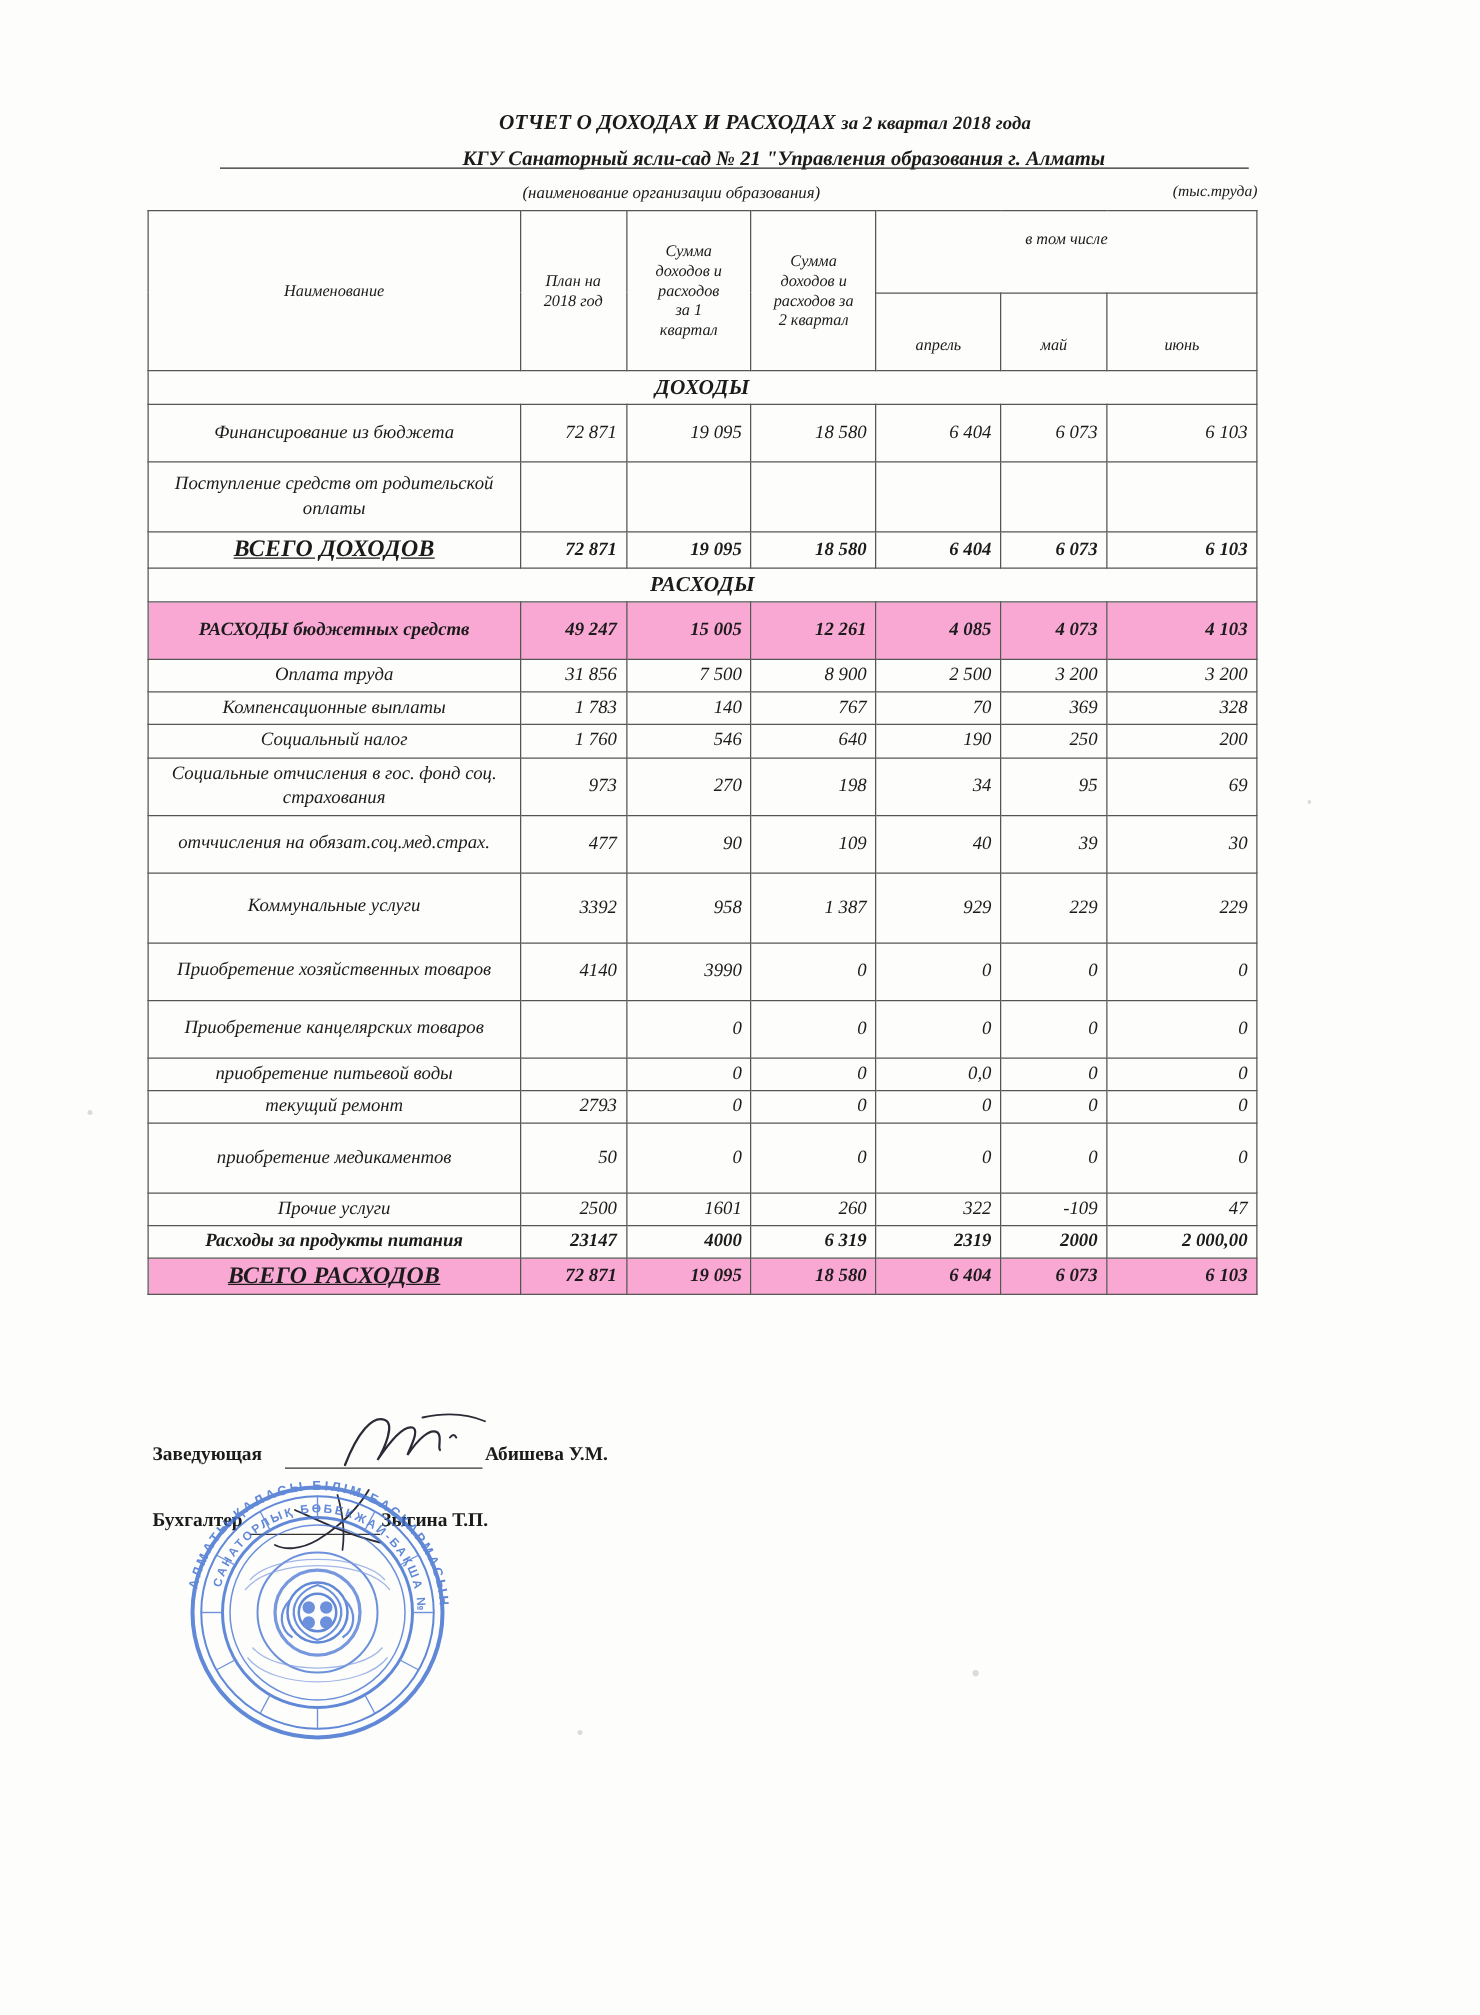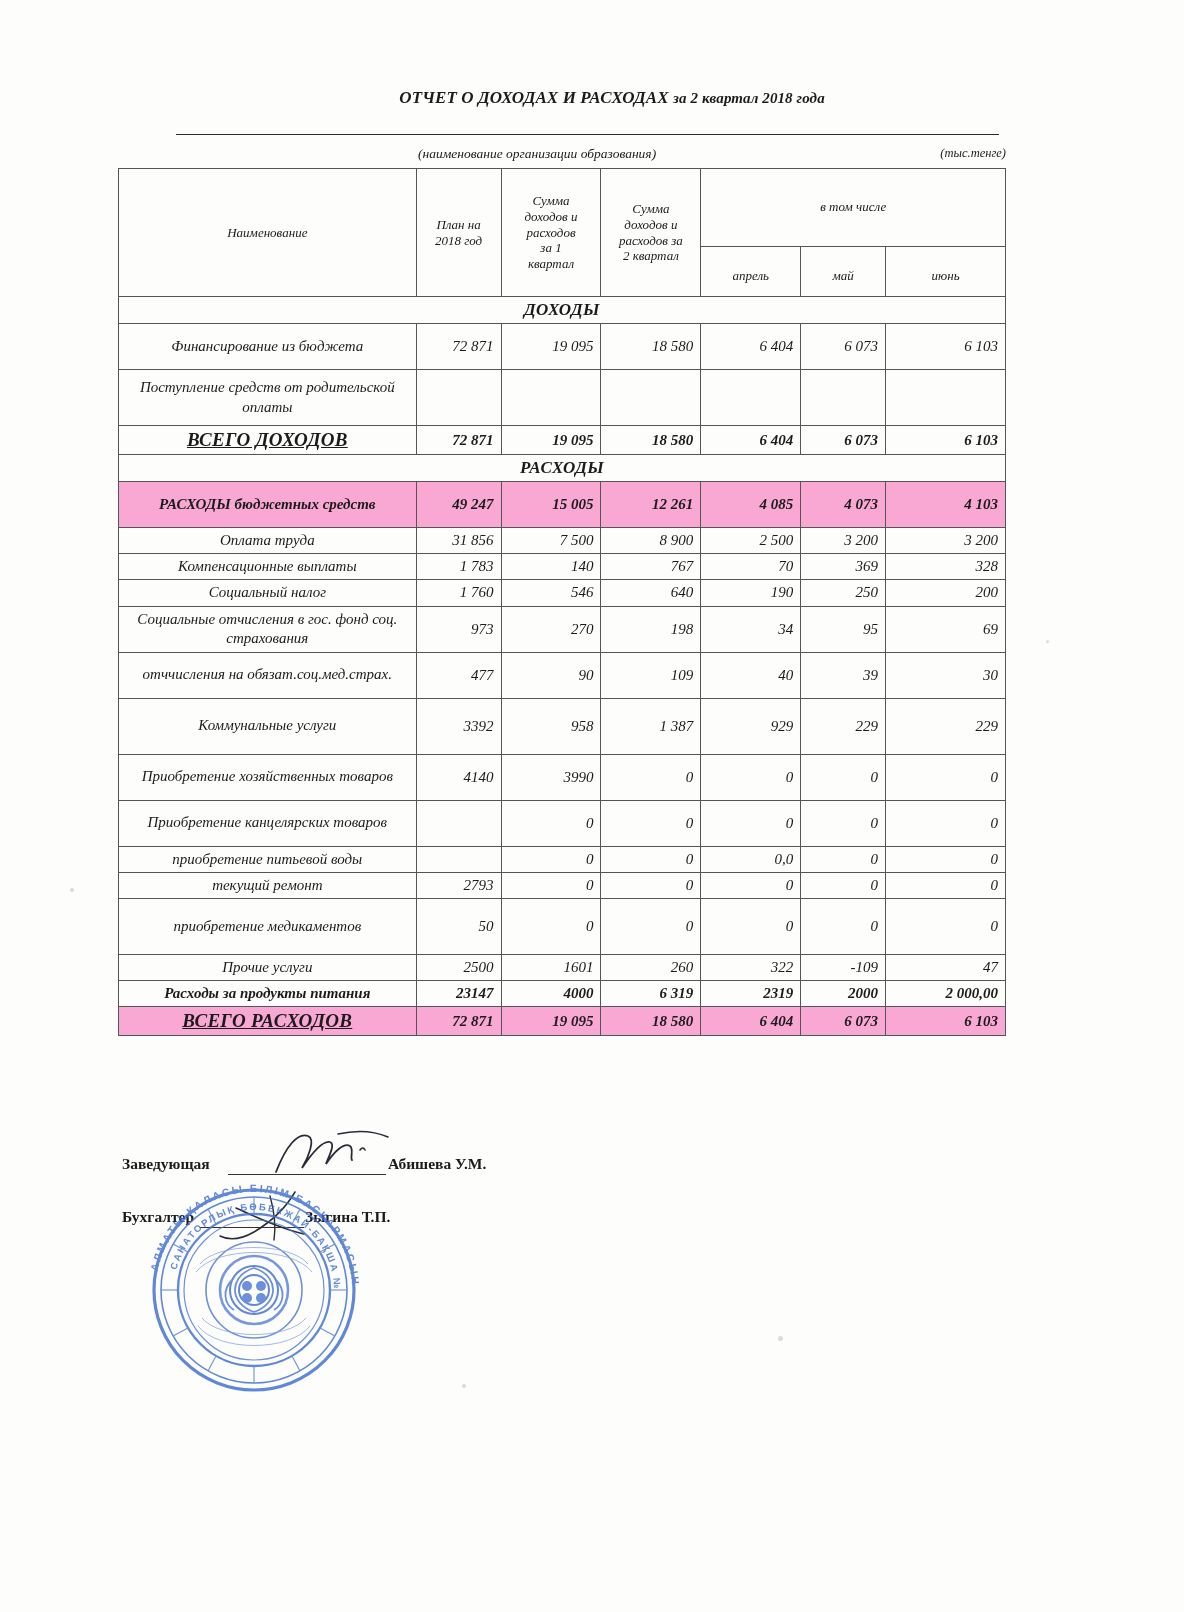--- a/index.html
+++ b/index.html
@@ -110,26 +110,27 @@
 </head>
 <body>
 
 <div class="page">
 
   <div class="titles">
     <div class="title-line1">
       <span>ОТЧЕТ О ДОХОДАХ И РАСХОДАХ</span>
       <span class="sub">за 2 квартал 2018 года</span>
     </div>
+    <div class="title-line2">КГУ Санаторный ясли-сад № 21 "Управления образования г. Алматы</div>
   </div>
   <div class="rule-under-title"></div>
 
   <div class="caption-row">
     <div class="caption-center">(наименование организации образования)</div>
-    <div class="caption-right">(тыс.тенге)</div>
+    <div class="caption-right">(тыс.труда)</div>
   </div>
 
   <div class="tbl-wrap">
     <table class="rep">
       <colgroup>
         <col class="c-name">
           <col class="c-plan">
           <col class="c-q1">
           <col class="c-q2">
         <col class="c-apr">
@@ -149,21 +150,21 @@
             <span>расходов</span><br>
             <span>за  1</span><br>
             <span>квартал</span>
           </th>
           <th rowspan="2">
             <span>Сумма</span><br>
             <span>доходов и</span><br>
             <span>расходов за</span><br>
             <span>2 квартал</span>
           </th>
-          <th colspan="3" style="vertical-align:top; padding-top:30px;">в том числе</th>
+          <th colspan="3" style="vertical-align:top; padding-top:14px;">в том числе</th>
         </tr>
         <tr>
           <th style="vertical-align:bottom; padding-bottom:12px;">апрель</th>
           <th style="vertical-align:bottom; padding-bottom:12px;">май</th>
           <th style="vertical-align:bottom; padding-bottom:12px;">июнь</th>
         </tr>
       </thead>
       <tbody>
         <tr>
           <td colspan="7" class="section-band band-doxod">ДОХОДЫ</td>

